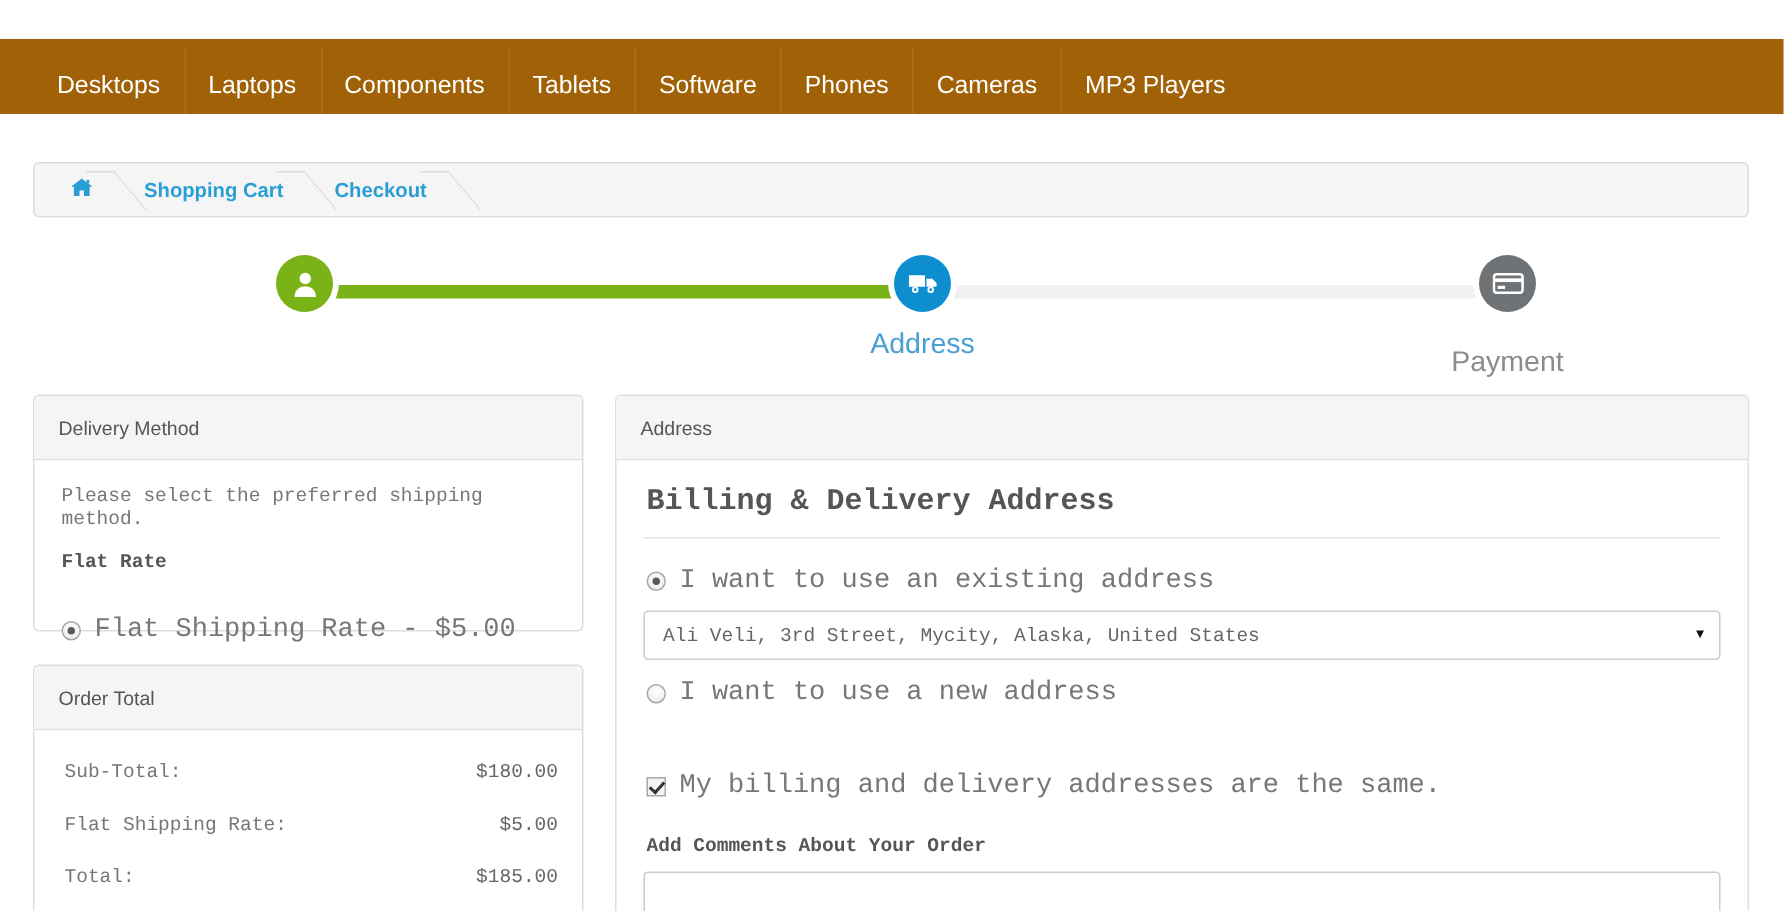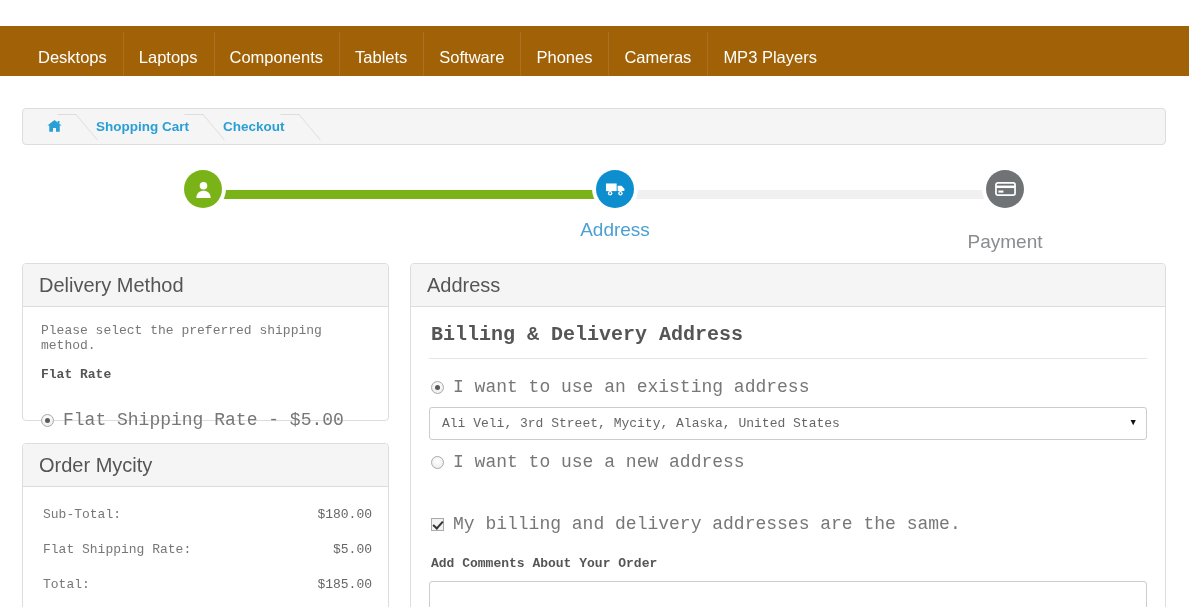--- a/index.html
+++ b/index.html
@@ -152,21 +152,21 @@
   }
   .panel-head {
     height: 43px;
     box-sizing: border-box;
     background: #f5f5f5;
     border-bottom: 1px solid #dddddd;
     border-radius: 3px 3px 0 0;
     padding: 0 16px;
     display: flex;
     align-items: center;
-    font-size: 20px;
+    font-size: 13px;
     color: #555555;
   }
   .panel-body { padding: 16px; font-family: Liberation Mono, monospace; }
 
   #panel-delivery { left: 22px; top: 263px; width: 367px; height: 158px; }
   #panel-total    { left: 22px; top: 443px; width: 367px; height: 200px; }
   #panel-address  { left: 410px; top: 263px; width: 756px; height: 380px; }
 
   .hint { font-size: 13px; color: #777777; margin: 0 0 14px 2px; }
   .sub-head { font-size: 13px; font-weight: bold; color: #555555; margin: 0 0 28px 2px; }
@@ -350,21 +350,21 @@
     <p class="hint">Please select the preferred shipping method.</p>
     <p class="sub-head">Flat Rate</p>
     <div class="radio-row">
       <span class="radio on"></span>
       <span>Flat Shipping Rate - $5.00</span>
     </div>
   </div>
 </div>
 
 <div class="panel" id="panel-total">
-  <div class="panel-head">Order Mycity</div>
+  <div class="panel-head">Order Total</div>
   <div class="panel-body" style="padding:10px 2px 0 2px;">
     <div class="total-row">
       <span>Sub-Total:</span>
       <span class="amt">$180.00</span>
     </div>
     <div class="total-row">
       <span>Flat Shipping Rate:</span>
       <span class="amt">$5.00</span>
     </div>
     <div class="total-row">

